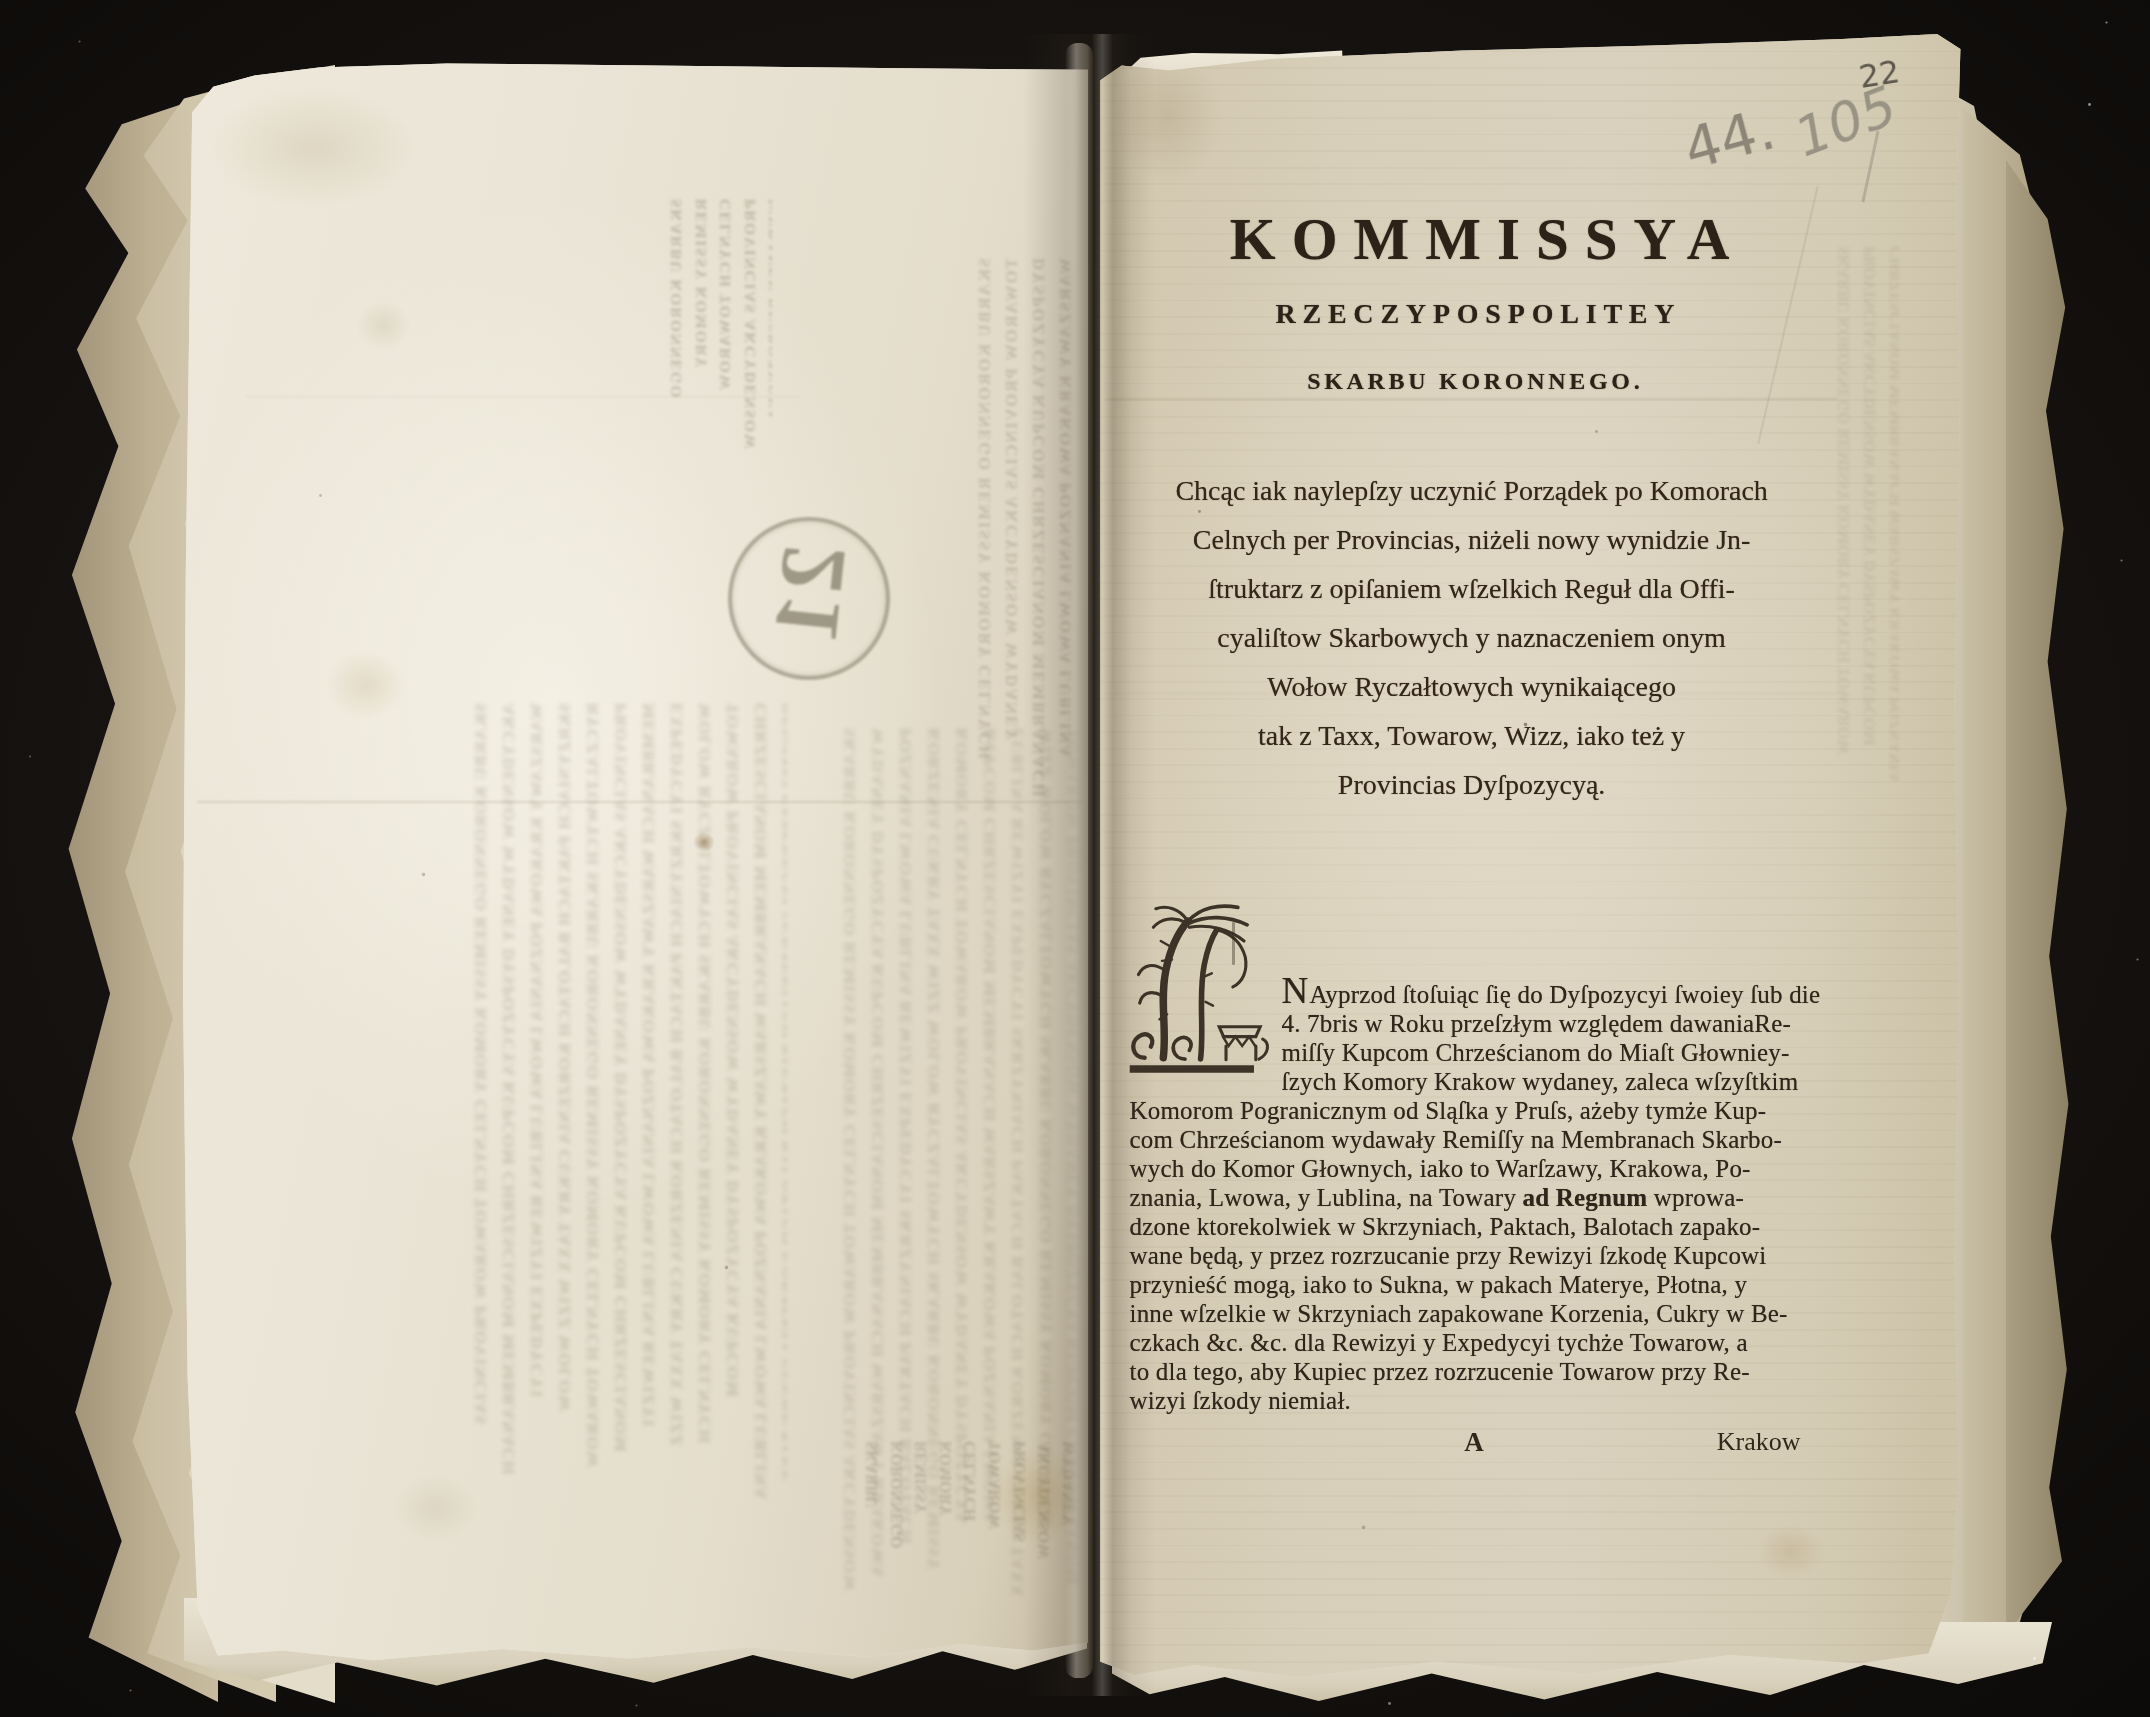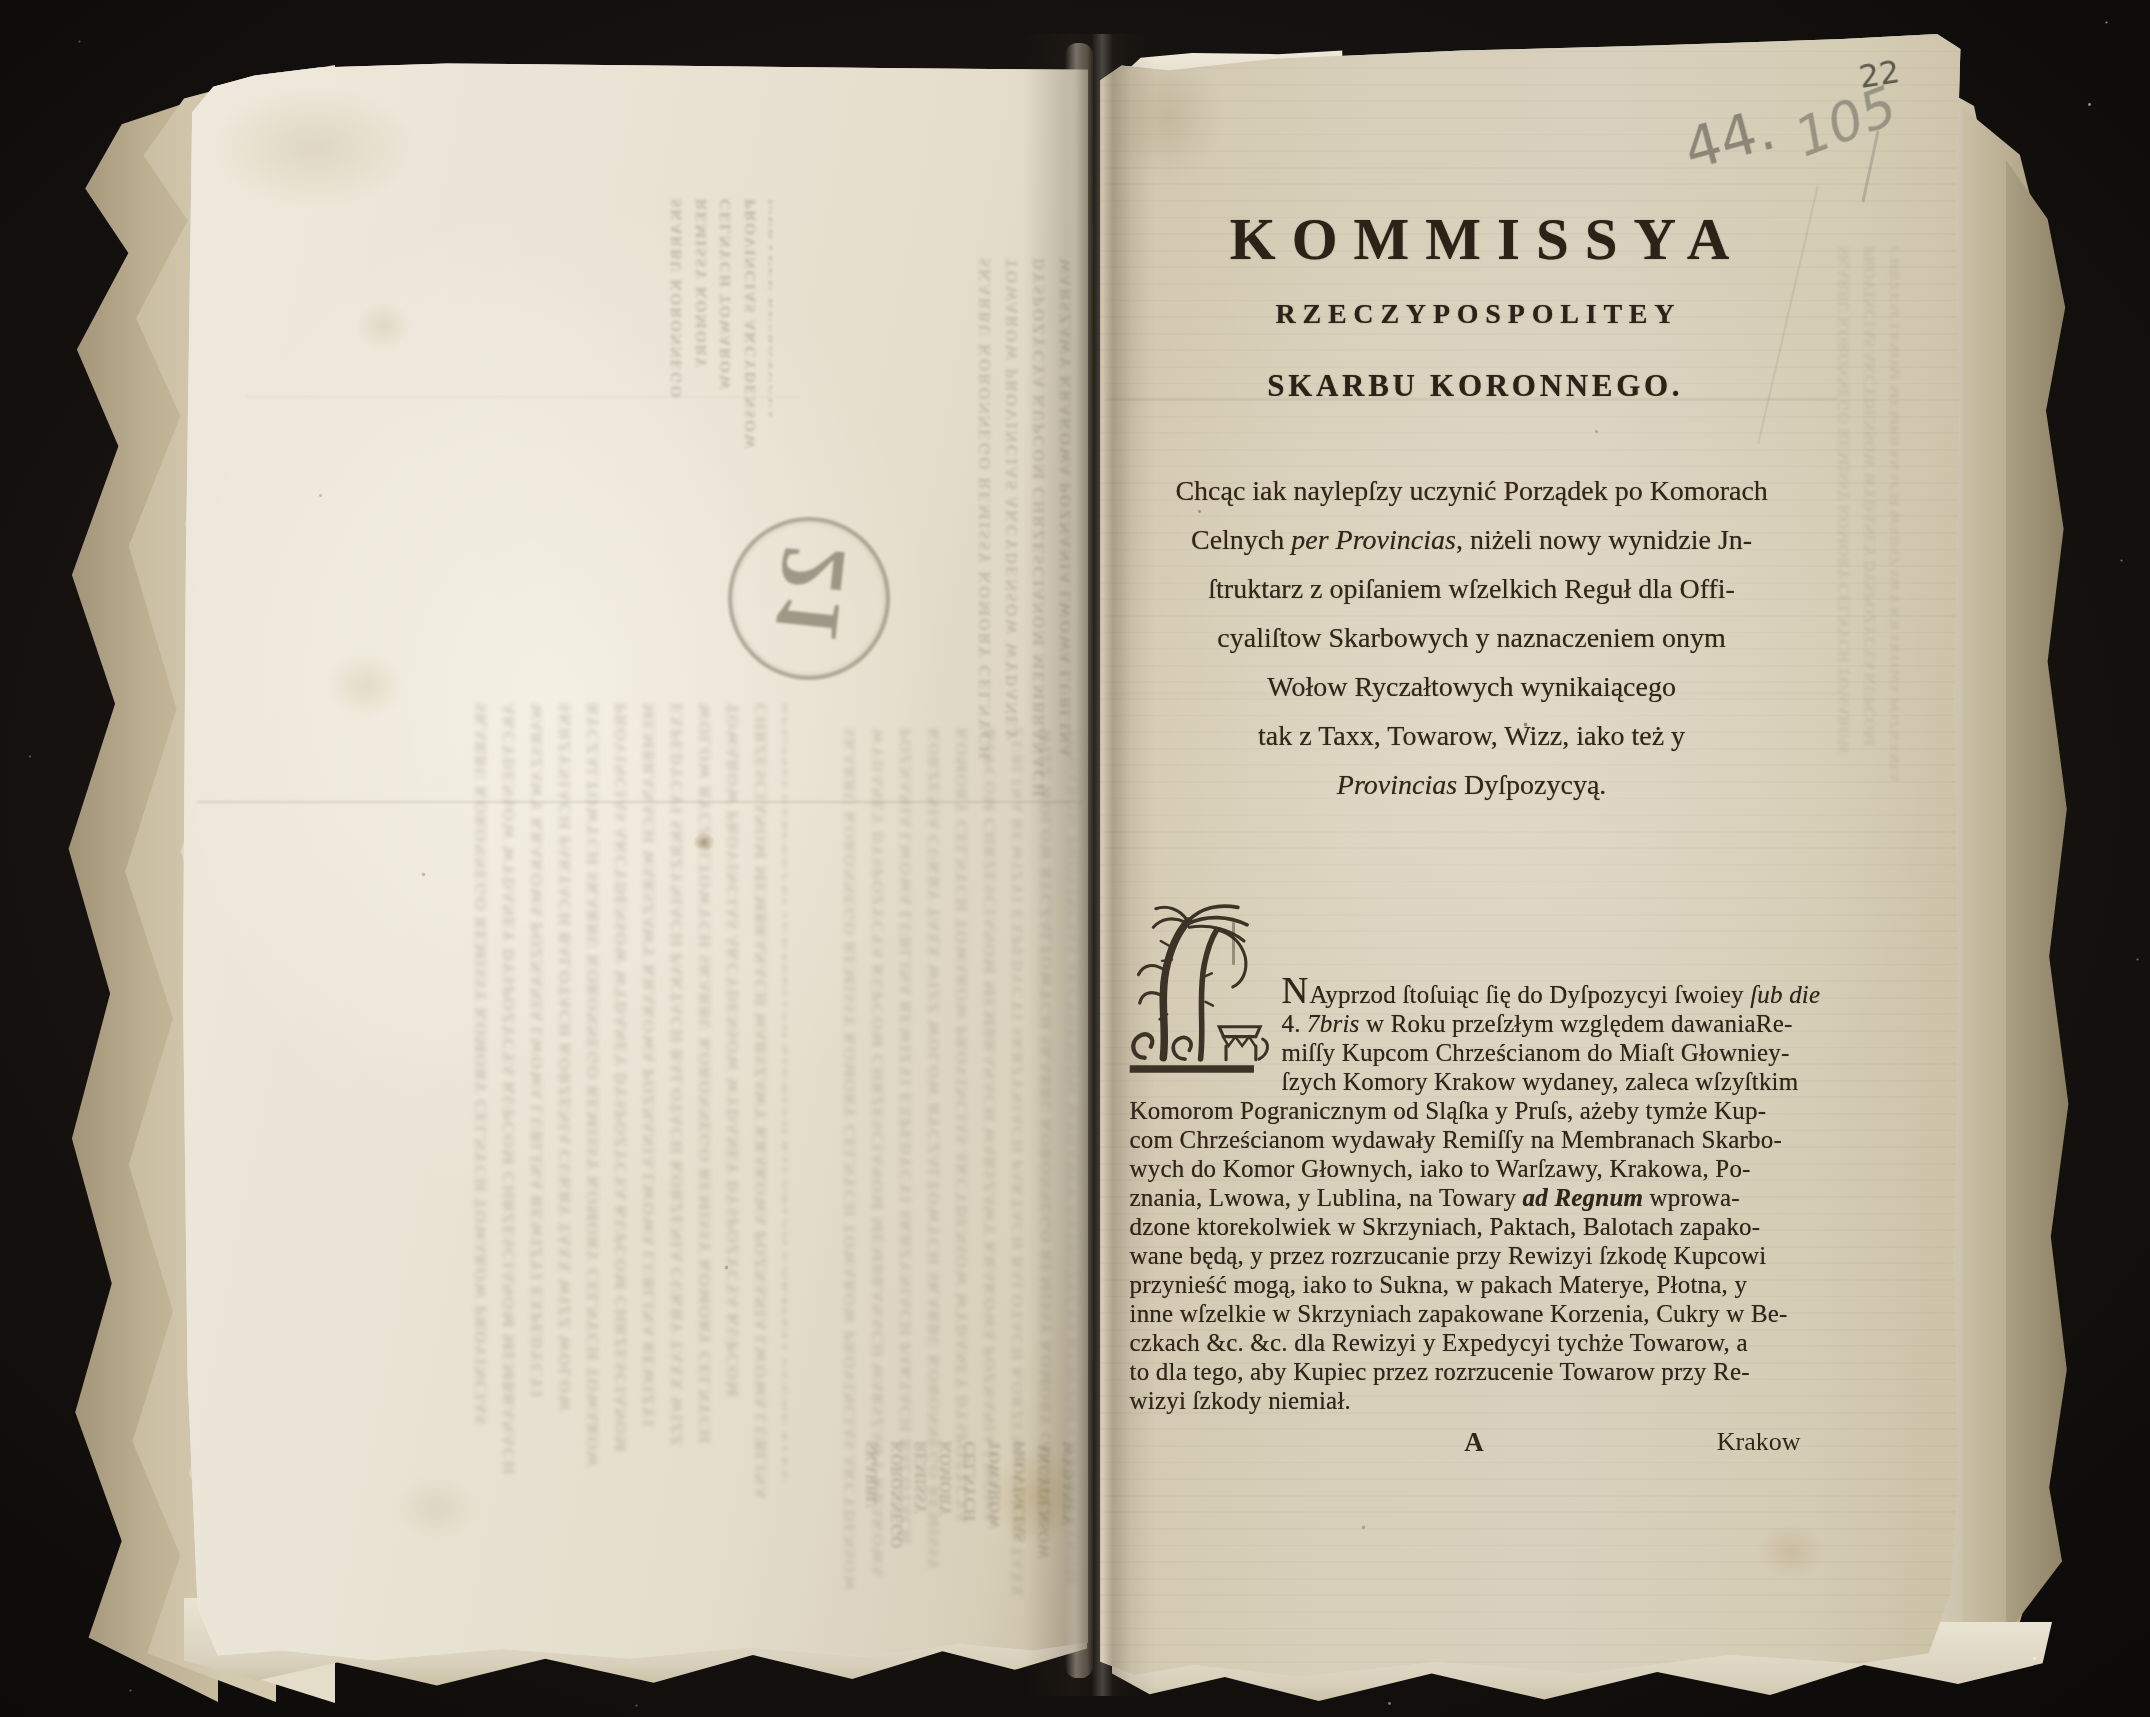--- a/index.html
+++ b/index.html
@@ -62,27 +62,27 @@
   .bleed.be{left:688px;top:1380px;width:227px;height:141px;font-size:16px;line-height:24.6px;opacity:.7;filter:blur(1.5px);}
   .bleed.bf{left:725px;top:209px;width:68px;height:553px;font-size:16px;line-height:26px;opacity:.3;}
   .crease{position:absolute;background:rgba(110,95,68,.16);filter:blur(0.9px);}
   .stain{position:absolute;border-radius:50%;pointer-events:none;}
   
   .rp-content{position:absolute;left:6.1px;top:3.1px;width:731px;height:1653px;color:#2e2419;}
   .title1,.title2,.title3{position:absolute;left:0;width:100%;text-align:center;font-weight:bold;
     color:#2c2217;text-shadow:0 0 1.2px rgba(44,34,23,.5);white-space:nowrap;}
   .title1{top:168px;font-size:59px;letter-spacing:16px;padding-left:16px;}
   .title2{top:261px;font-size:28px;letter-spacing:6.8px;padding-left:6.8px;}
-  .title3{top:331px;font-size:31px;letter-spacing:3.7px;padding-left:3.7px;}
+  .title3{top:331px;font-size:24px;letter-spacing:3.7px;padding-left:3.7px;}
   .intro{position:absolute;left:0;top:429px;width:100%;font-size:28px;color:#332619;}
   .intro .line{line-height:49px;text-align:center;white-space:nowrap;text-shadow:0 0 0.9px rgba(50,38,22,.55);}
   .bodytext{position:absolute;left:23.4px;top:939px;width:713px;font-size:25px;color:#30251a;}
   .bodytext .line{line-height:29px;white-space:nowrap;text-shadow:0 0 0.7px rgba(48,37,22,.6);letter-spacing:0.2px;}
   .bodytext .line:nth-child(-n+4){padding-left:152px;}
-  .it{font-style:italic;}
+  .it{}
   .bd{font-weight:bold;}
   .cap{font-size:37px;letter-spacing:1.2px;}
   .ornament{position:absolute;left:19.7px;top:865px;width:146px;height:178px;opacity:.92;}
   .sigrow{position:absolute;left:23.4px;top:1390px;width:713px;height:37px;font-size:27px;color:#32271b;}
   .sig-a{position:absolute;left:320px;width:49px;text-align:center;font-weight:bold;}
   .catchword{position:absolute;right:42px;font-size:26px;}
   .pencil{position:absolute;font-family:"DejaVu Sans","Liberation Sans",sans-serif;pointer-events:none;}
   .p22{left:753px;top:18.4px;font-size:32px;color:rgba(72,67,58,.85);transform:rotate(-9deg);filter:blur(0.2px);}
   .p44{left:578px;top:69px;font-size:57px;color:rgba(122,115,103,.8);transform:rotate(-15deg);filter:blur(0.5px);}
   .p105{left:688px;top:53px;font-size:54px;color:rgba(134,128,116,.75);transform:rotate(-21deg);filter:blur(0.6px);font-style:italic;}

